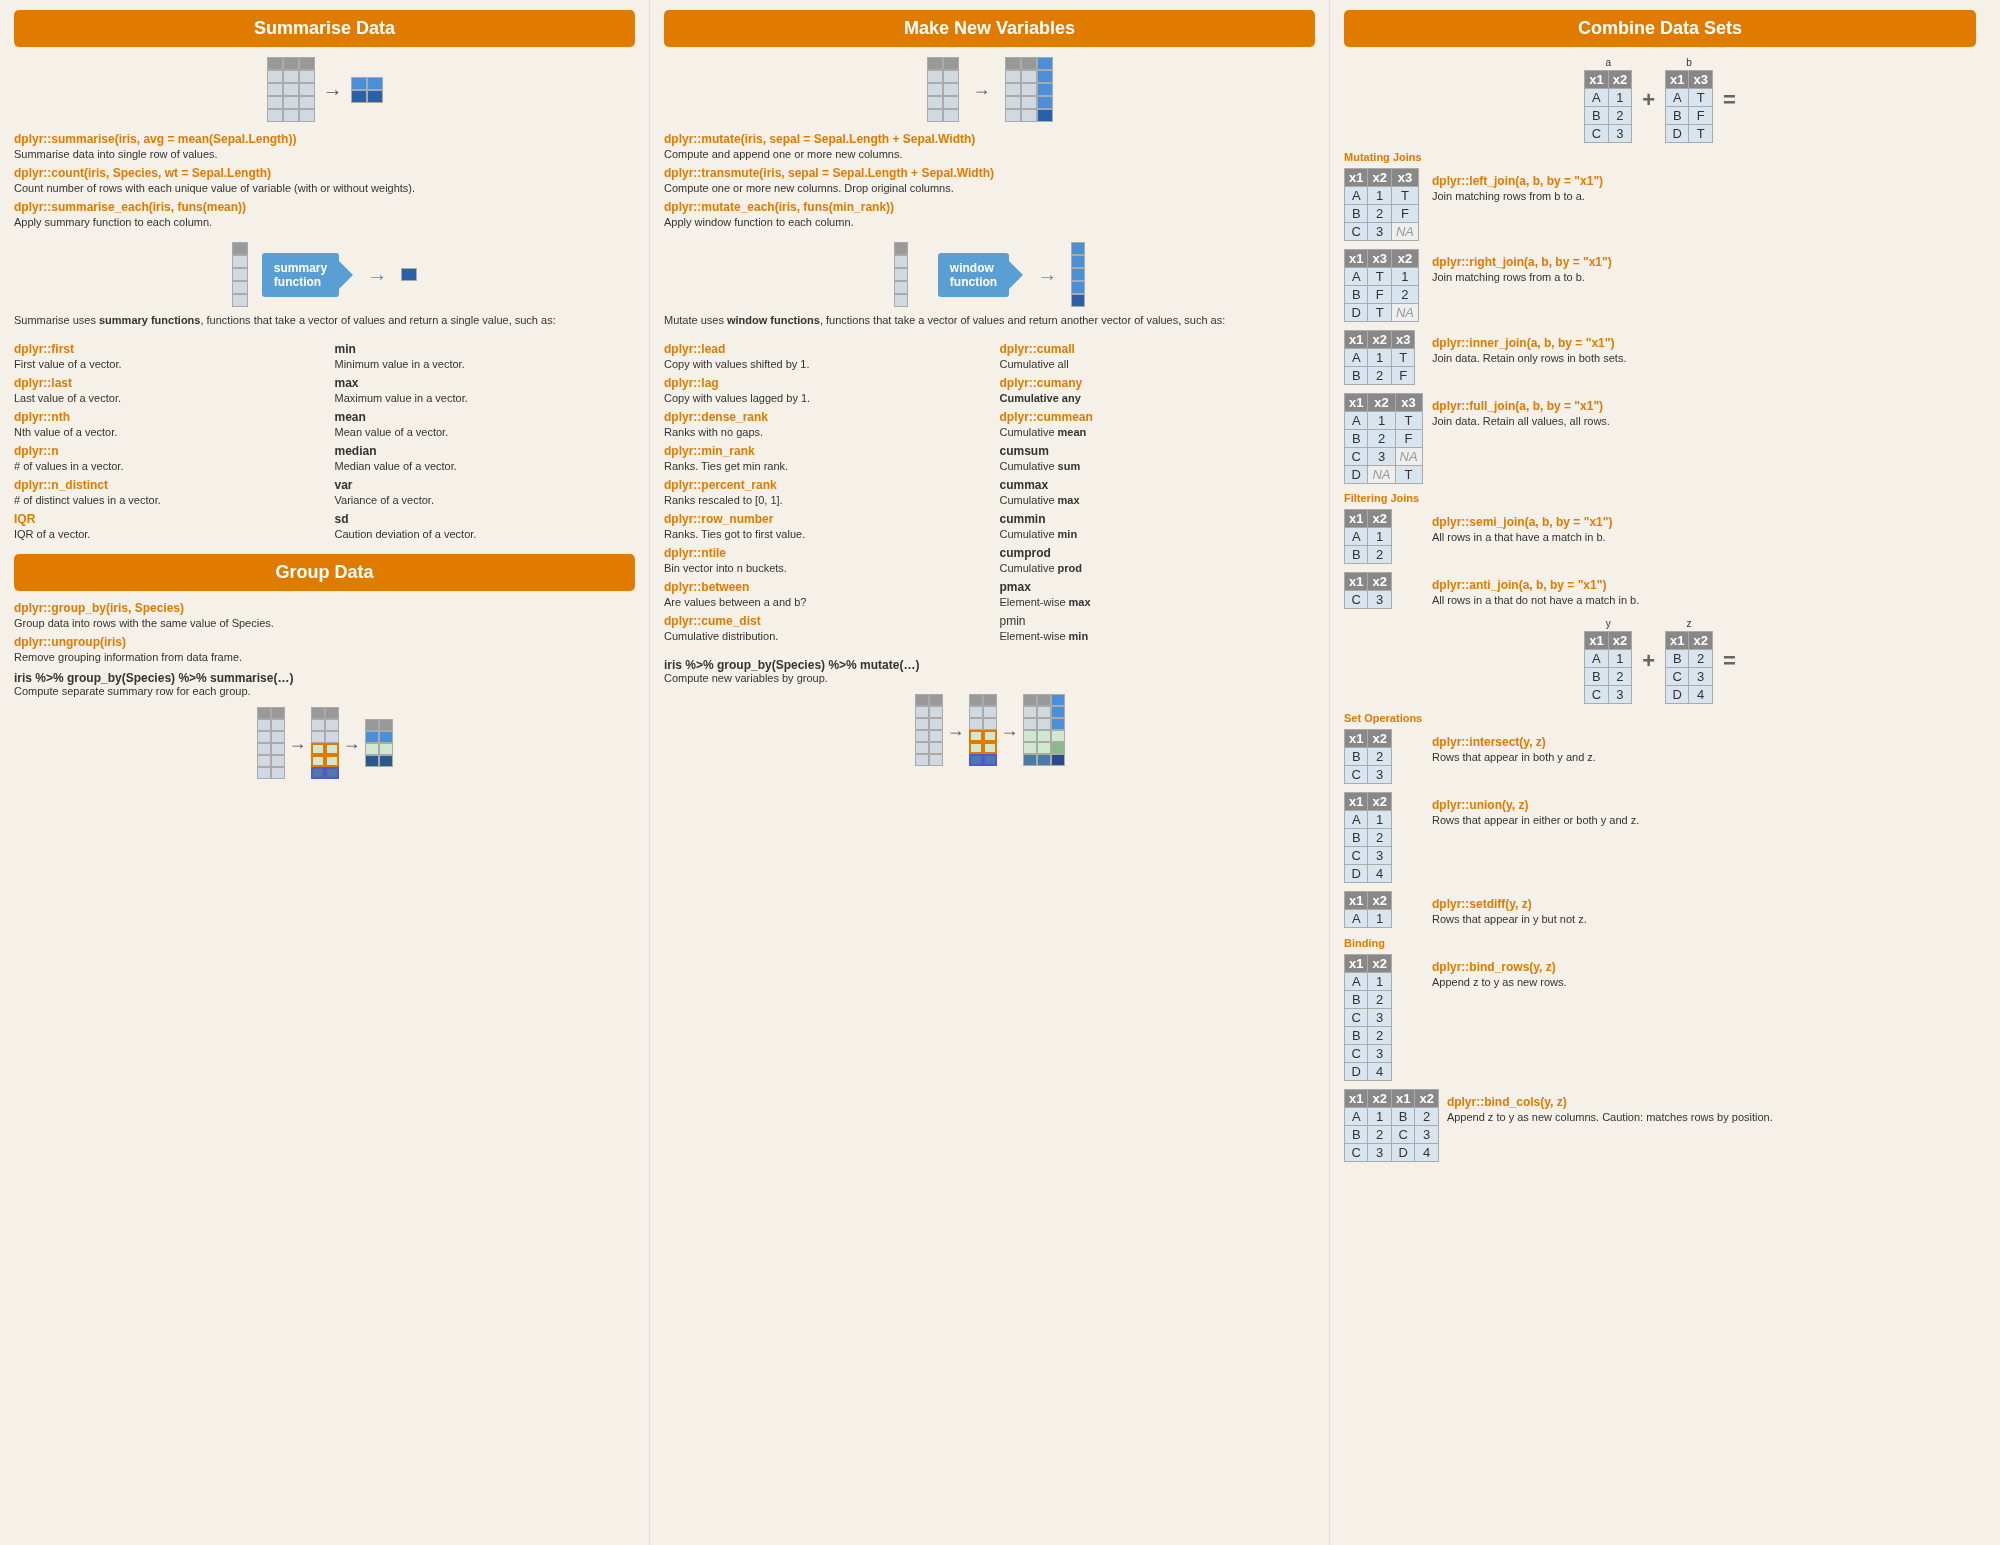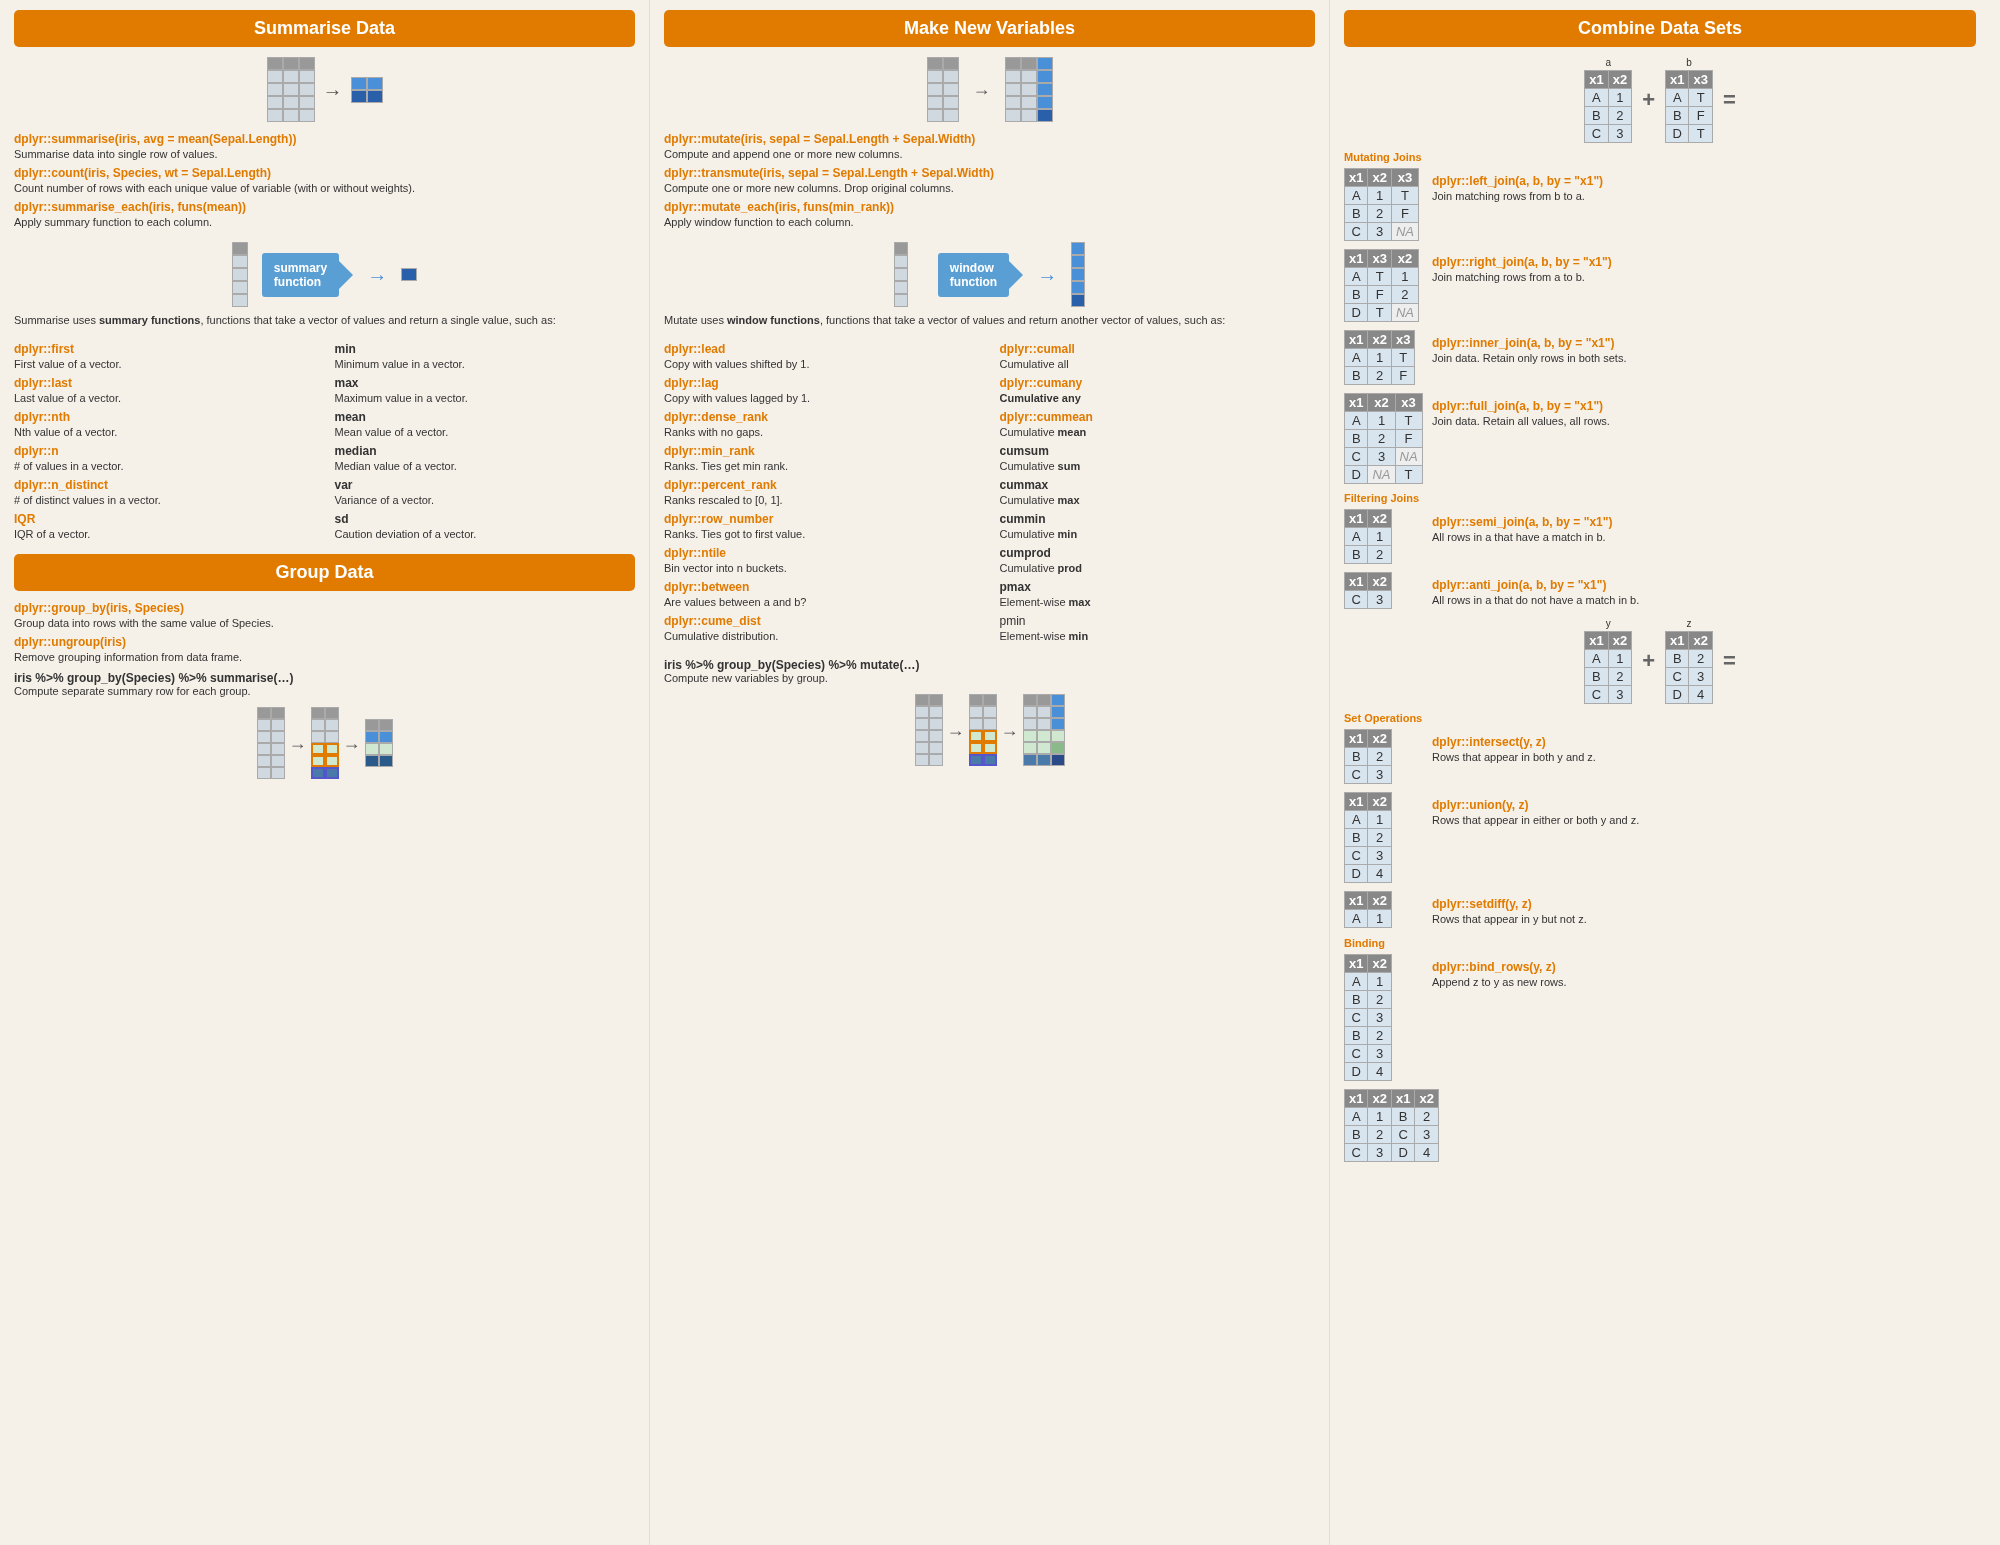--- a/index.html
+++ b/index.html
@@ -986,16 +986,20 @@
               </tr>
           <tr>
                 <td>C</td>
                 <td>3</td>
                 <td>D</td>
                 <td>4</td>
               </tr>
         </tbody>
           </table>
       </div>
+      <div class="join-desc">
+        <div class="code-line">dplyr::bind_cols(y, z)</div>
+        <div class="desc">Append z to y as new columns. Caution: matches rows by position.</div>
+      </div>
     </div>
 
   </div>
 </div>
 
 </body></html>

